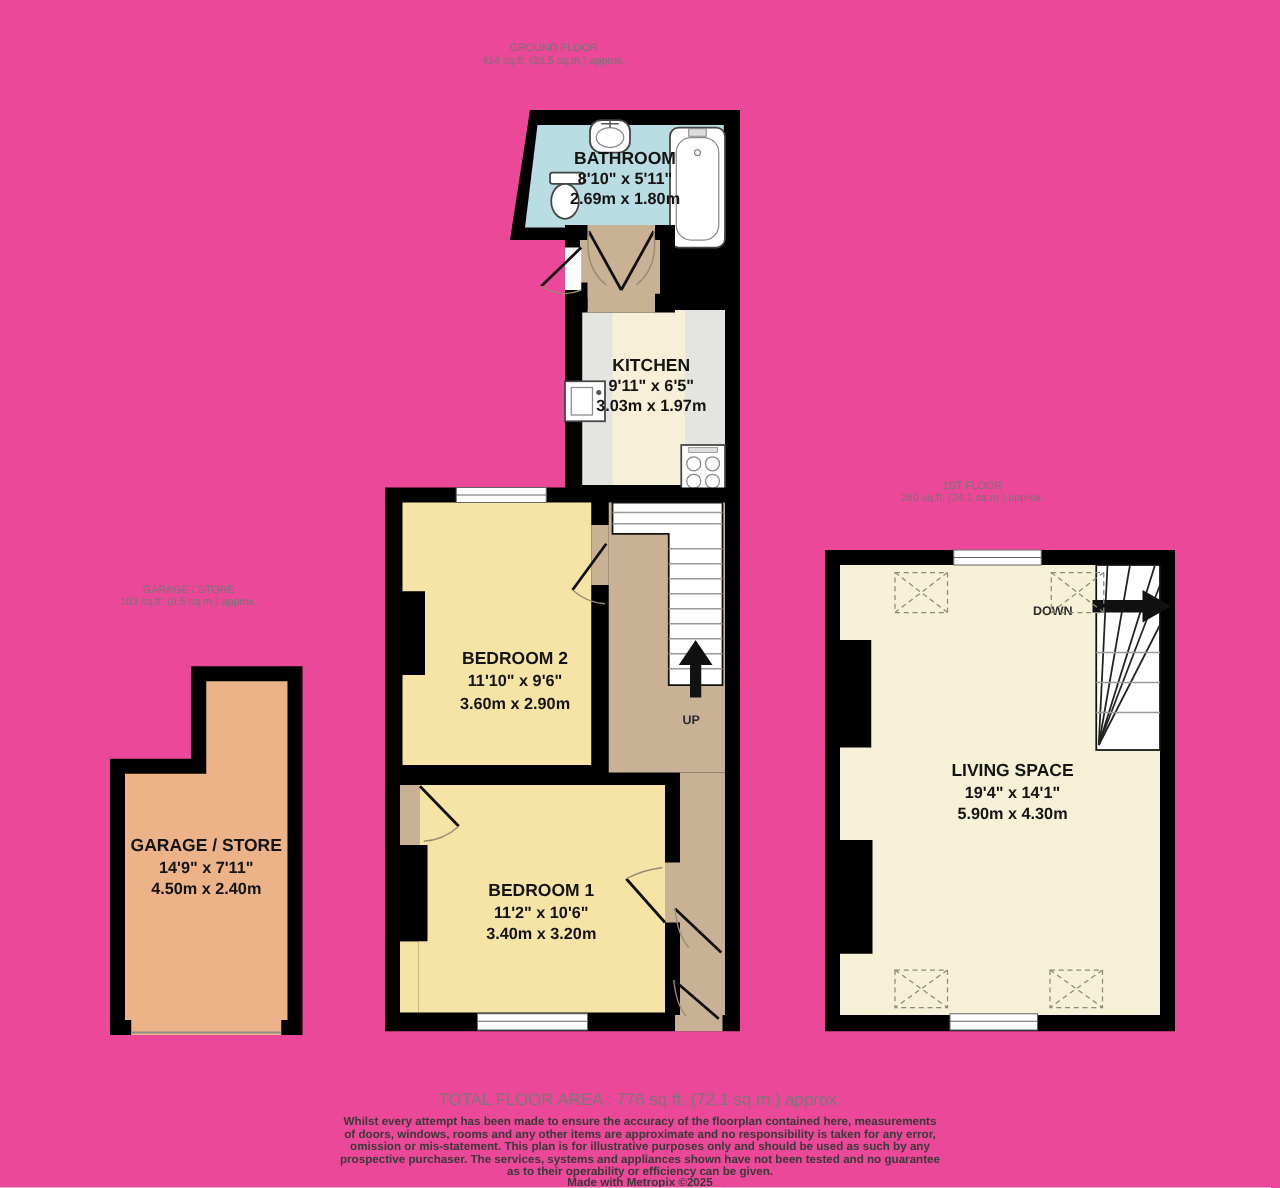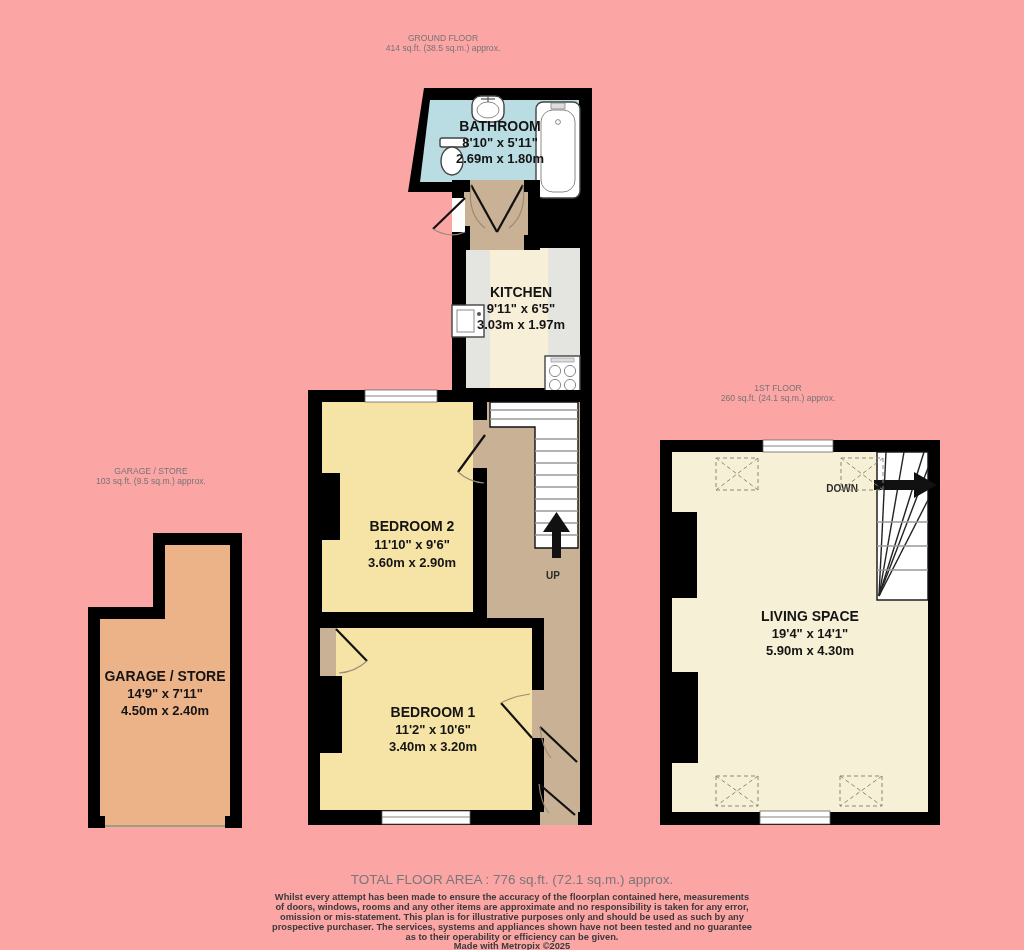--- a/index.html
+++ b/index.html
@@ -1,16 +1,16 @@
 <!DOCTYPE html>
 <html><head>
 <meta charset="utf-8">
 <style>
   html,body{margin:0;padding:0;background:#ffffff;}
-  #stage{position:relative;width:1024px;height:950px;background:#fca5a5;overflow:hidden;
+  #stage{position:relative;width:1024px;height:950px;background:#ec4899;overflow:hidden;
          font-family:"Liberation Sans", sans-serif;}
   svg{position:absolute;left:0;top:0;}
   text{font-family:"Liberation Sans", sans-serif;}
   .floor-label{font-size:8.6px;fill:#757575;}
   .room-name{font-size:14px;font-weight:700;fill:#141414;}
   .room-dim{font-size:13px;font-weight:700;fill:#141414;}
   .stair-label{font-size:10px;font-weight:700;fill:#2b2b2b;}
   .total-line{font-size:13.5px;fill:#787878;}
   .disc-line{font-size:9.3px;font-weight:700;fill:#3a3a3a;}
   .wall{fill:#000000;}

